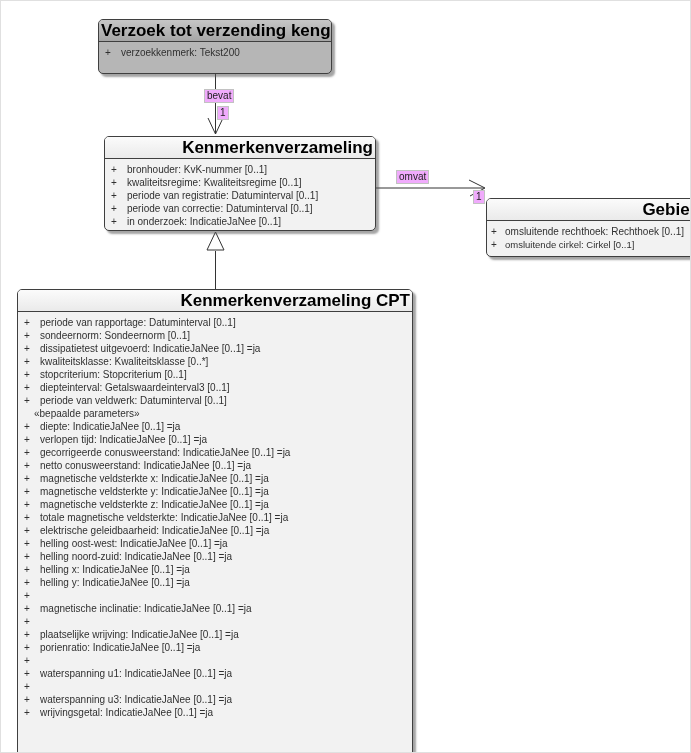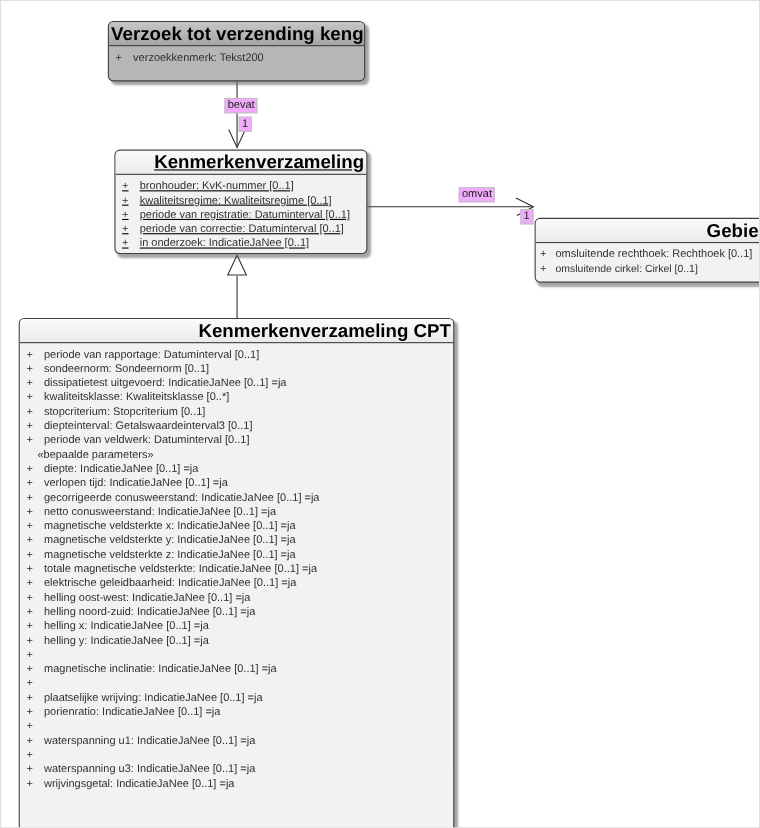--- a/index.html
+++ b/index.html
@@ -39,35 +39,35 @@
     <line x1="214.5" y1="73" x2="214.5" y2="133" stroke="#333" stroke-width="1"></line>
     <polyline points="207,117 214.5,133 222,117" fill="none" stroke="#333" stroke-width="1"></polyline>
     <line x1="333" y1="187" x2="483" y2="187" stroke="#333" stroke-width="1"></line>
     <polyline points="468,179 484,187 469,195" fill="none" stroke="#333" stroke-width="1"></polyline>
     <line x1="214.5" y1="250" x2="214.5" y2="288" stroke="#333" stroke-width="1"></line>
     <polygon points="214.5,231 206,249 223,249" fill="#fdfdfd" stroke="#333" stroke-width="1"></polygon>
   </svg>
 
   <div class="edge-label" style="left:203px;top:88px;">bevat</div>
   <div class="edge-label" style="left:216px;top:105px;">1</div>
-  <div class="edge-label" style="left:416px;top:169px;">omvat</div>
+  <div class="edge-label" style="left:395px;top:169px;">omvat</div>
   <div class="edge-label" style="left:472px;top:189px;">1</div>
 
   <div class="uml-class dark" style="left:97px;top:18px;width:234px;height:55px;">
     <div class="uml-title">Verzoek tot verzending kengegevens CPT</div>
     <div class="uml-body">
 
         <div class="attr-row">
           <span class="vis">+</span>
           <span>verzoekkenmerk: Tekst200</span>
         </div>
       </div>
   </div>
 
-  <div class="uml-class light" style="left:103px;top:135px;width:230px;height:95px;text-decoration:underline;">
+  <div class="uml-class light" style="left:103px;top:135px;width:272px;height:95px;">
     <div class="uml-title">Kenmerkenverzameling</div>
     <div class="uml-body">
 
         <div class="attr-row">
           <span class="vis">+</span>
           <span>bronhouder: KvK-nummer [0..1]</span>
         </div>
 
         <div class="attr-row">
           <span class="vis">+</span>

